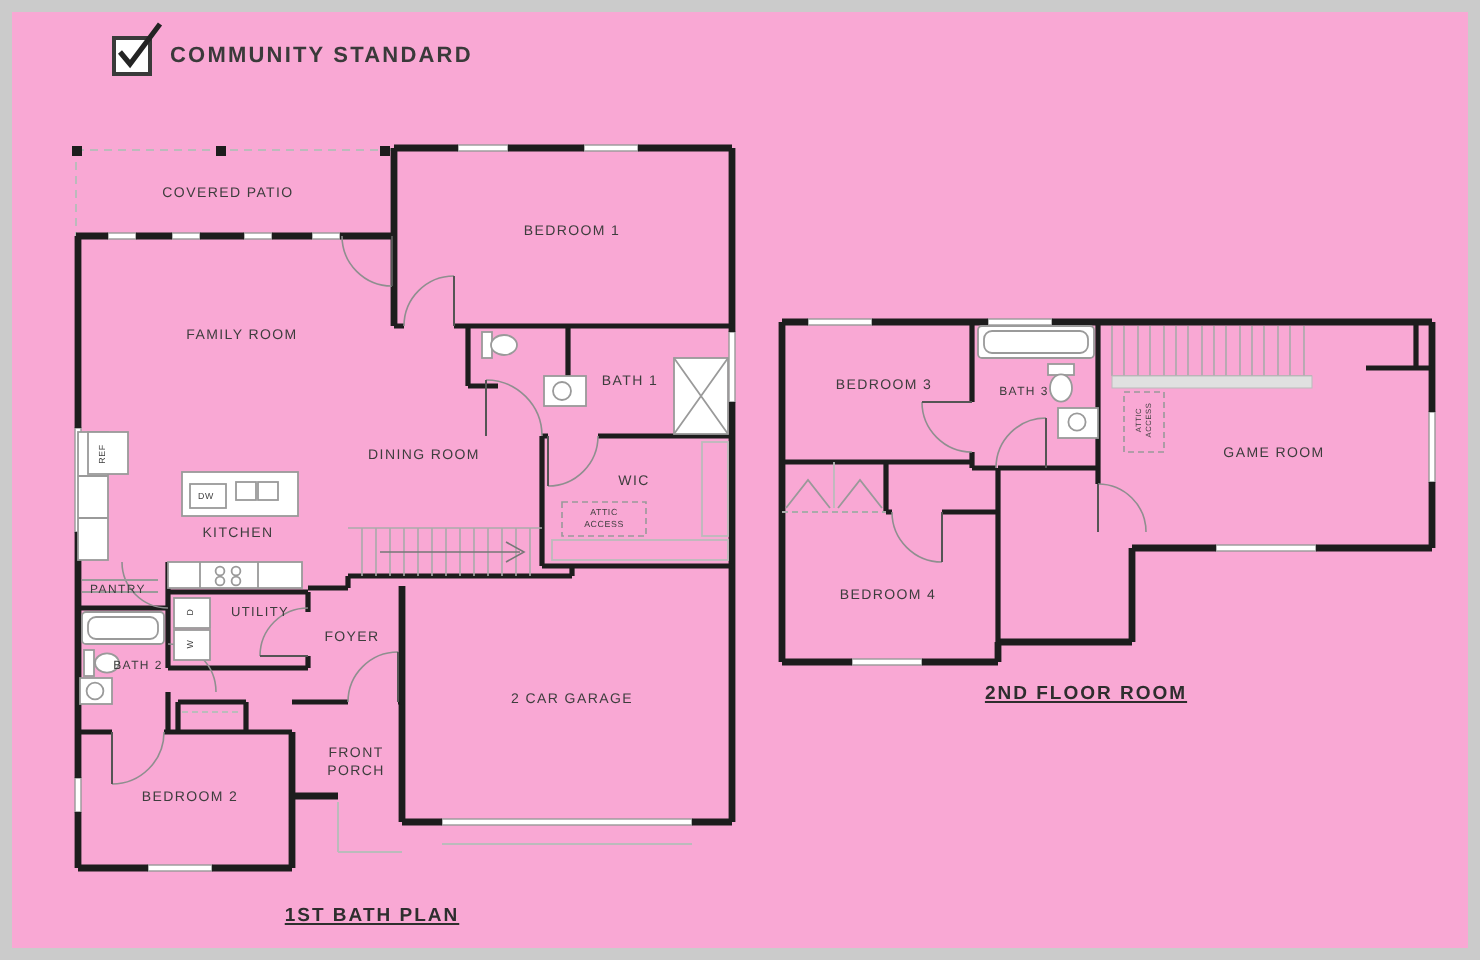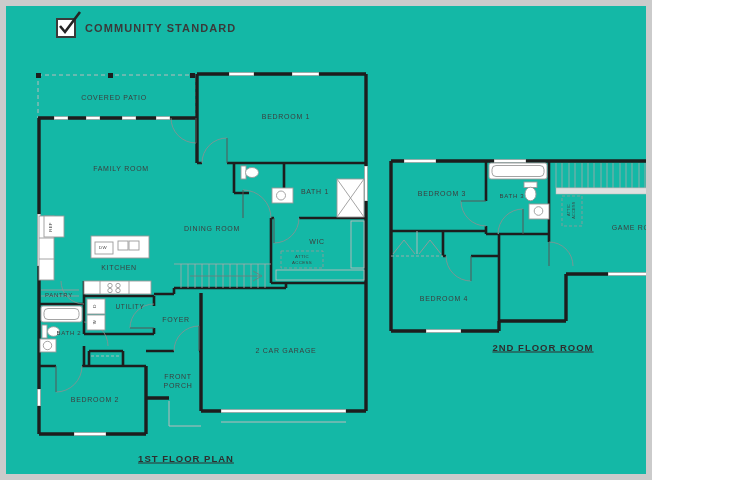--- a/index.html
+++ b/index.html
@@ -1,18 +1,18 @@
 <!DOCTYPE html>
 <html><head>
 <meta charset="utf-8">
 <style>
   html,body { margin:0; padding:0; background:#fff; }
   .sheet {
-    position:relative; width:652px; height:480px; box-sizing:border-box;
-    background:#14b8a6; border:6px solid #cbcbcb; overflow:hidden;
+    position:relative; width:740px; height:480px; box-sizing:border-box;
+    background:#f9a8d4; border:6px solid #cbcbcb; overflow:hidden;
     font-family:"Liberation Sans", sans-serif;
   }
   .hdr { position:absolute; left:50px; top:12px; display:flex; align-items:center; gap:9px; }
   .cb { position:relative; width:16px; height:16px; border:2px solid #3a3a3a; background:#fff; }
   .cb svg { position:absolute; left:-2px; top:-10px; overflow:visible; }
   .hdr-label { font-size:11px; font-weight:600; letter-spacing:1.1px; color:#3a3a3a; white-space:nowrap; }
 
   .plan { position:absolute; }
   .plan svg { position:absolute; left:0; top:0; }
   .plan1 { left:28px; top:60px; width:350px; height:375px; }
@@ -242,16 +242,16 @@
       <rect x="176" y="50" width="20" height="30" fill="none" stroke="#999999" stroke-width="0.8" stroke-dasharray="3 2"></rect>
     </svg>
 
     <div class="lbl" style="left:56px; top:48px">BEDROOM 3</div>
     <div class="lbl wrap" style="left:126px; top:51px; width:26px; font-size:6px">BATH 3</div>
     <div class="lbl" style="left:251px; top:82px">GAME ROOM</div>
     <div class="lbl" style="left:58px; top:153px">BEDROOM 4</div>
     <div class="lbl tiny rot wrap" style="left:186px; top:64px; width:26px; font-size:3.8px">ATTIC ACCESS</div>
   </div>
 
-  <div class="plan-title" style="left:180px; top:452px">1ST FLOOR PLAN</div>
+  <div class="plan-title" style="left:180px; top:452px">1ST BATH PLAN</div>
   <div class="plan-title" style="left:537px; top:341px">2ND FLOOR ROOM</div>
 
 </div>
 
 </body></html>

